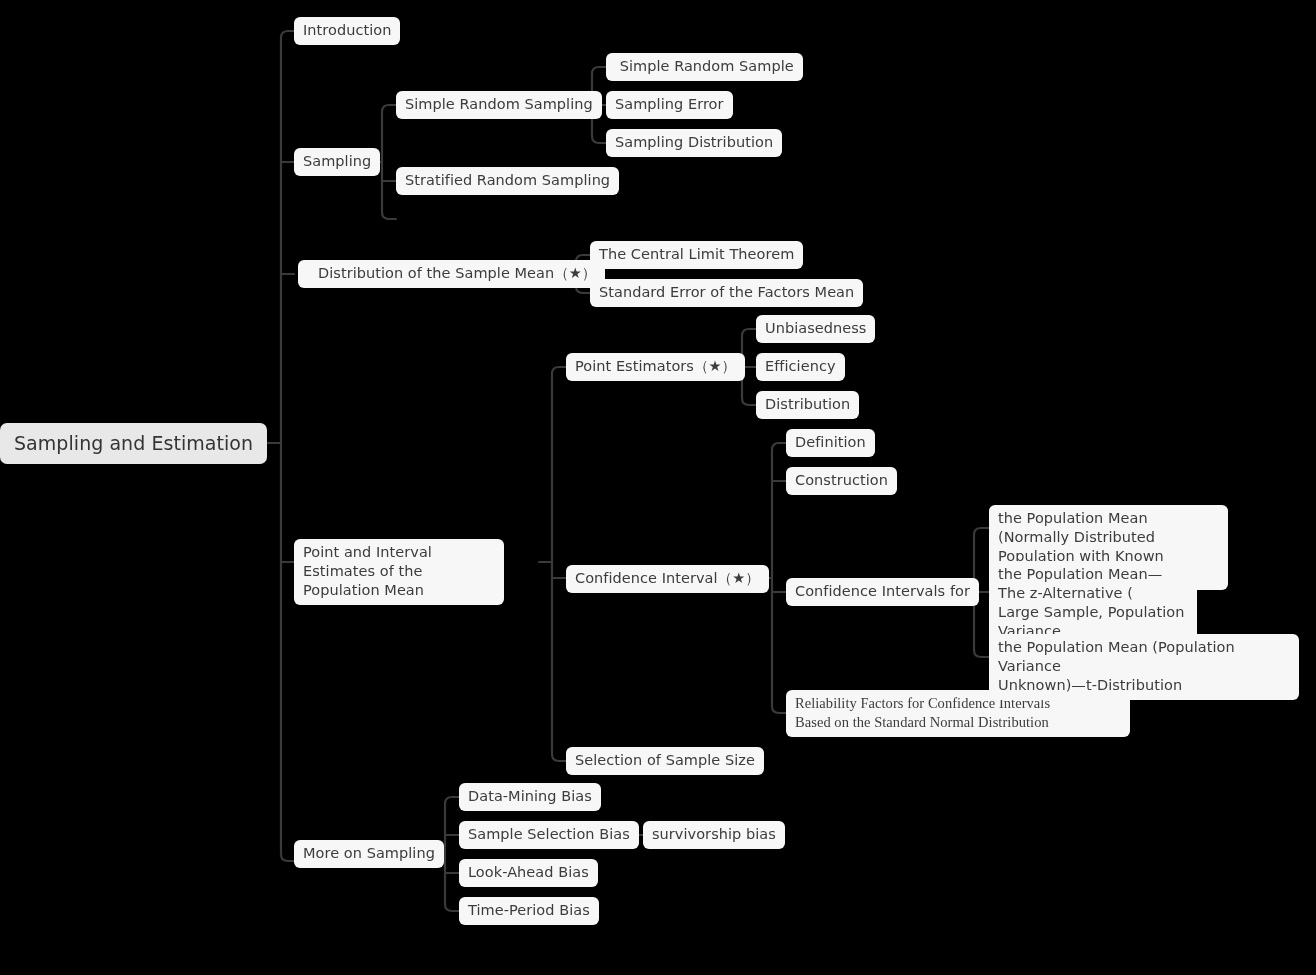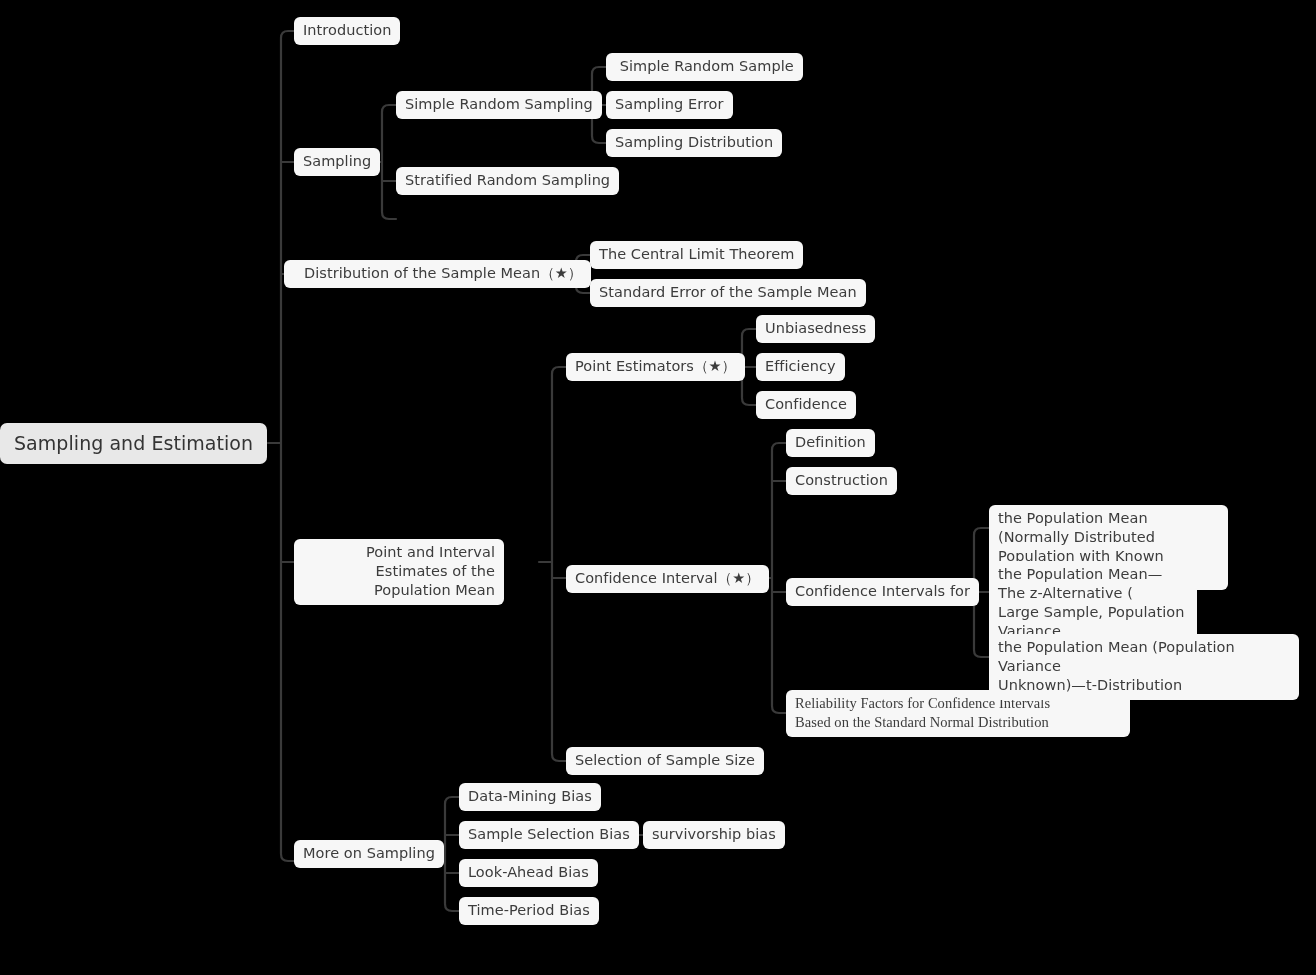--- a/index.html
+++ b/index.html
@@ -115,53 +115,53 @@
 
     <path d="M615,835 L643,835"></path>
   </svg>
 
   <div class="node root" style="left:0px; top:423px;">Sampling and Estimation</div>
 
   <div class="node" style="left:294px; top:17px;">Introduction</div>
 
   <div class="node" style="left:294px; top:148px;">Sampling</div>
 
-  <div class="node" style="left:284px; top:260px;padding-left:20px;">Distribution of the Sample Mean（★）</div>
+  <div class="node" style="left:298px; top:260px;padding-left:20px;">Distribution of the Sample Mean（★）</div>
 
-  <div class="node multiline" style="left:294px; top:539px; width:210px;text-align:right;">Point and Interval Estimates of the
+  <div class="node multiline" style="left:294px; top:539px; width:210px;">Point and Interval Estimates of the
 Population Mean</div>
 
   <div class="node" style="left:294px; top:840px;">More on Sampling</div>
 
   <div class="node" style="left:396px; top:91px;">Simple Random Sampling</div>
 
   <div class="node" style="left:396px; top:167px;">Stratified Random Sampling</div>
 
 
   <div class="node" style="left:606px; top:53px;"> Simple Random Sample</div>
 
   <div class="node" style="left:606px; top:91px;">Sampling Error</div>
 
   <div class="node" style="left:606px; top:129px;">Sampling Distribution</div>
 
   <div class="node" style="left:590px; top:241px;">The Central Limit Theorem</div>
 
-  <div class="node" style="left:590px; top:279px;">Standard Error of the Sample Mean</div>
+  <div class="node" style="left:590px; top:279px;">Standard Error of the Factors Mean</div>
 
   <div class="node" style="left:566px; top:353px;">Point Estimators（★）</div>
 
   <div class="node" style="left:566px; top:565px;">Confidence Interval（★）</div>
 
   <div class="node" style="left:566px; top:747px;">Selection of Sample Size</div>
 
   <div class="node" style="left:756px; top:315px;">Unbiasedness</div>
 
   <div class="node" style="left:756px; top:353px;">Efficiency</div>
 
-  <div class="node" style="left:756px; top:391px;">Confidence</div>
+  <div class="node" style="left:756px; top:391px;">Distribution</div>
 
   <div class="node" style="left:786px; top:429px;">Definition</div>
 
   <div class="node" style="left:786px; top:467px;">Construction</div>
 
   <div class="node" style="left:786px; top:578px;">Confidence Intervals for</div>
 
   <div class="node multiline" style="left:786px; top:690px; width:344px;font-family:Liberation Serif, serif;">Reliability Factors for Confidence Intervals
 Based on the Standard Normal Distribution</div>
 

